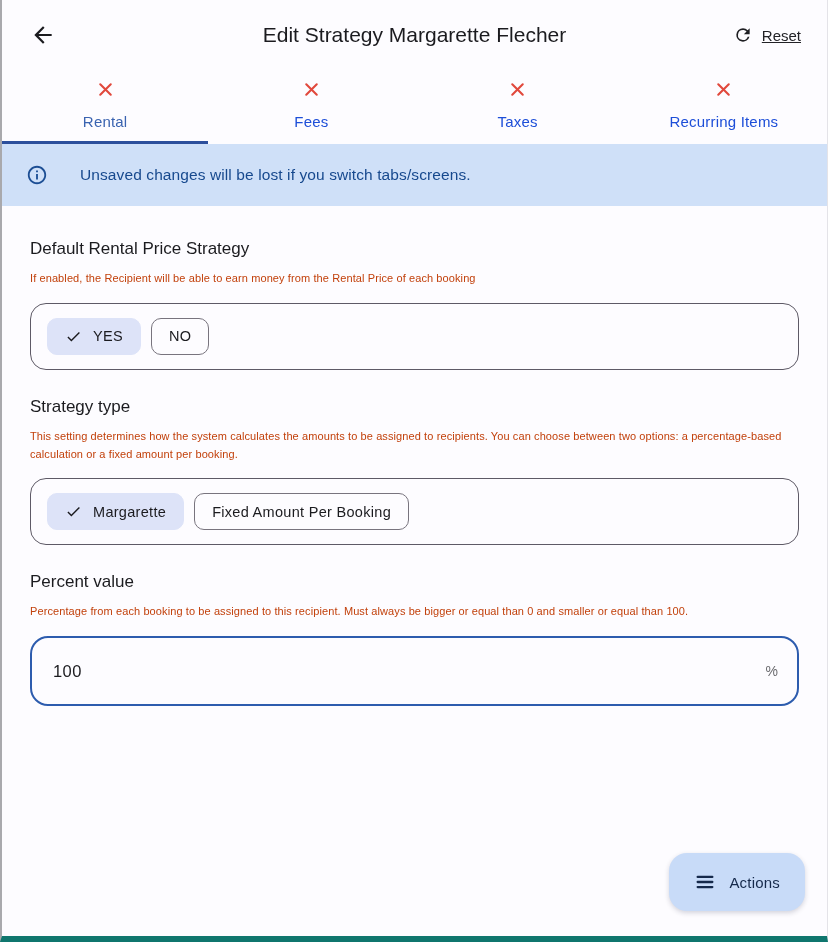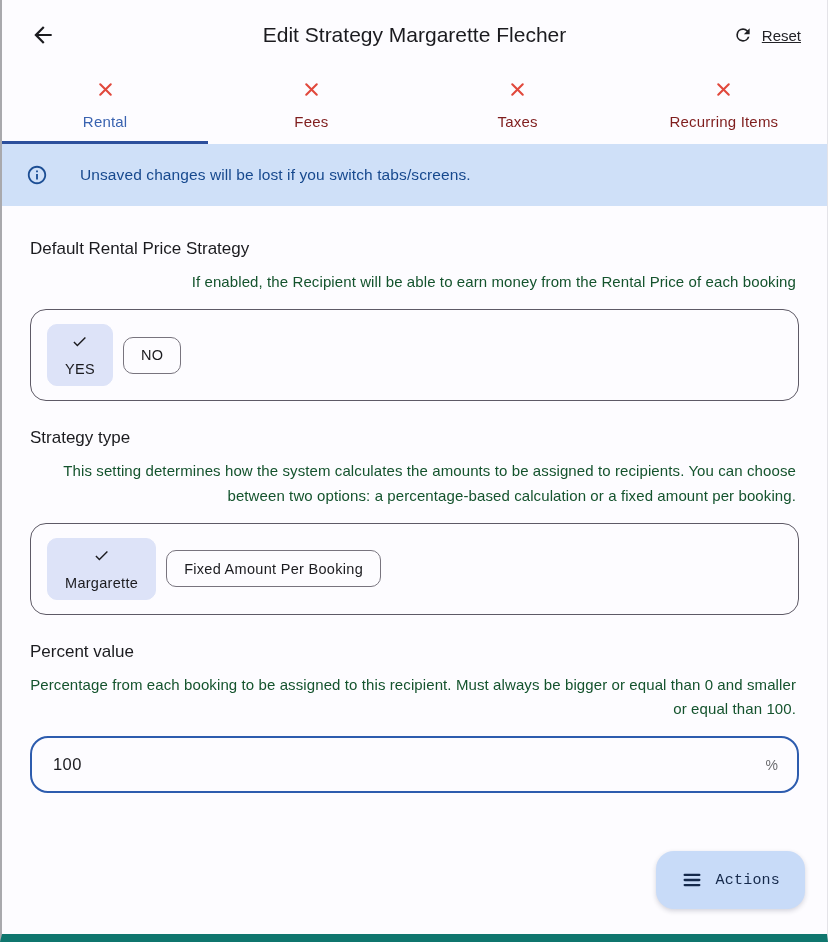--- a/index.html
+++ b/index.html
@@ -9,21 +9,21 @@
     font-family: "Liberation Sans", "DejaVu Sans", sans-serif;
     background: #f1f0f5;
     color: #1b1b1f;
   }
   .screen {
     position: relative;
     width: 828px; height: 942px;
     background: #fdfcff;
     border-left: 2px solid #a9a9ad;
     border-right: 1px solid #e4e3e8;
-    border-bottom: 8px solid #0f766e;
+    border-bottom: 6px solid #0f766e;
     padding-top: 4px;
     overflow: hidden;
   }
   
   .header {
     display: grid;
     grid-template-columns: 1fr auto 1fr;
     align-items: center;
     height: 62px;
     padding: 0 24px;
@@ -55,21 +55,21 @@
     flex: 1 1 0;
     display: flex; flex-direction: column; align-items: center;
     gap: 13px;
     padding: 13px 16px 14px;
     position: relative;
     cursor: pointer;
     background: none; border: none; font-family: inherit;
   }
   .tab .x-icon { display: flex; }
   .tab .x-icon svg { width: 21px; height: 21px; }
-  .tab-label { font-size: 15px; color: #7f1d1d; letter-spacing: 0.2px; }
+  .tab-label { font-size: 15px; color: #1d4ed8; letter-spacing: 0.2px; }
   .tab.active .tab-label { color: #3a63b0; }
   .tab.active::after {
     content: "";
     position: absolute; left: 0; right: 0; bottom: 0;
     height: 3px; background: #2c4f9c;
   }
   
   .banner {
     display: flex; align-items: center; gap: 32px;
     background: #cfe0f8;
@@ -80,67 +80,67 @@
   .banner-text { font-size: 15.5px; color: #17498e; letter-spacing: 0.1px; }
   
   .content { padding: 6px 28px 0; }
   .section { margin-top: 27px; }
   .section-title {
     margin: 0 0 11px;
     font-size: 17px; font-weight: 400; color: #1b1b1f;
   }
   .section-desc {
     margin: 0 0 15px;
-    font-size: 15px; color: #14532d; line-height: 1.62;
-    max-width: 766px; letter-spacing: 0.1px; text-align: right;
+    font-size: 11px; color: #c2410c; line-height: 1.62;
+    max-width: 766px; letter-spacing: 0.1px;
   }
   .option-group {
     border: 1px solid #5e5a66;
     border-radius: 16px;
     padding: 14px 16px;
     display: flex; align-items: center; gap: 10px;
     min-height: 65px;
   }
   .chip {
     display: inline-flex; align-items: center; gap: 11px;
     min-height: 37px;
     padding: 8px 17px;
     border-radius: 10px;
     border: 1px solid #78747e;
     background: transparent;
     font-family: inherit; font-size: 14.5px; color: #1b1b1f;
     letter-spacing: 0.3px;
     cursor: pointer;
   }
-  .chip.selected { background: #dde3f8; border-color: #dde3f8; flex-direction: column; }
+  .chip.selected { background: #dde3f8; border-color: #dde3f8; }
   .chip .check-icon { display: flex; }
   .chip .check-icon svg { width: 17px; height: 17px; fill: #1b1b1f; }
   
   .text-field {
     display: flex; align-items: center;
     border: 2px solid #2d5cae;
     border-radius: 18px;
-    height: 57px;
+    height: 70px;
     padding: 0 19px;
     background: #fdfcff;
   }
   .text-field input {
     flex: 1; border: none; outline: none; background: transparent;
     font-family: inherit; font-size: 16.5px; color: #1b1b1f;
     letter-spacing: 0.4px;
   }
   .field-suffix { font-size: 14px; color: #6b6b6f; }
   
   .actions-btn {
     position: absolute; right: 22px; bottom: 25px;
     display: flex; align-items: center; gap: 13px;
     background: #c8dbf8;
     border: none; border-radius: 18px;
     padding: 18px 25px;
-    font-family: Liberation Mono, monospace; font-size: 15px; color: #15294b;
+    font-family: Liberation Sans, sans-serif; font-size: 15px; color: #15294b;
     letter-spacing: 0.2px;
     cursor: pointer;
     box-shadow: 0 2px 5px rgba(20,30,60,0.18);
   }
   .actions-btn svg { width: 22px; height: 22px; }
 </style>
 </head>
 <body>
 
 <div class="screen">

